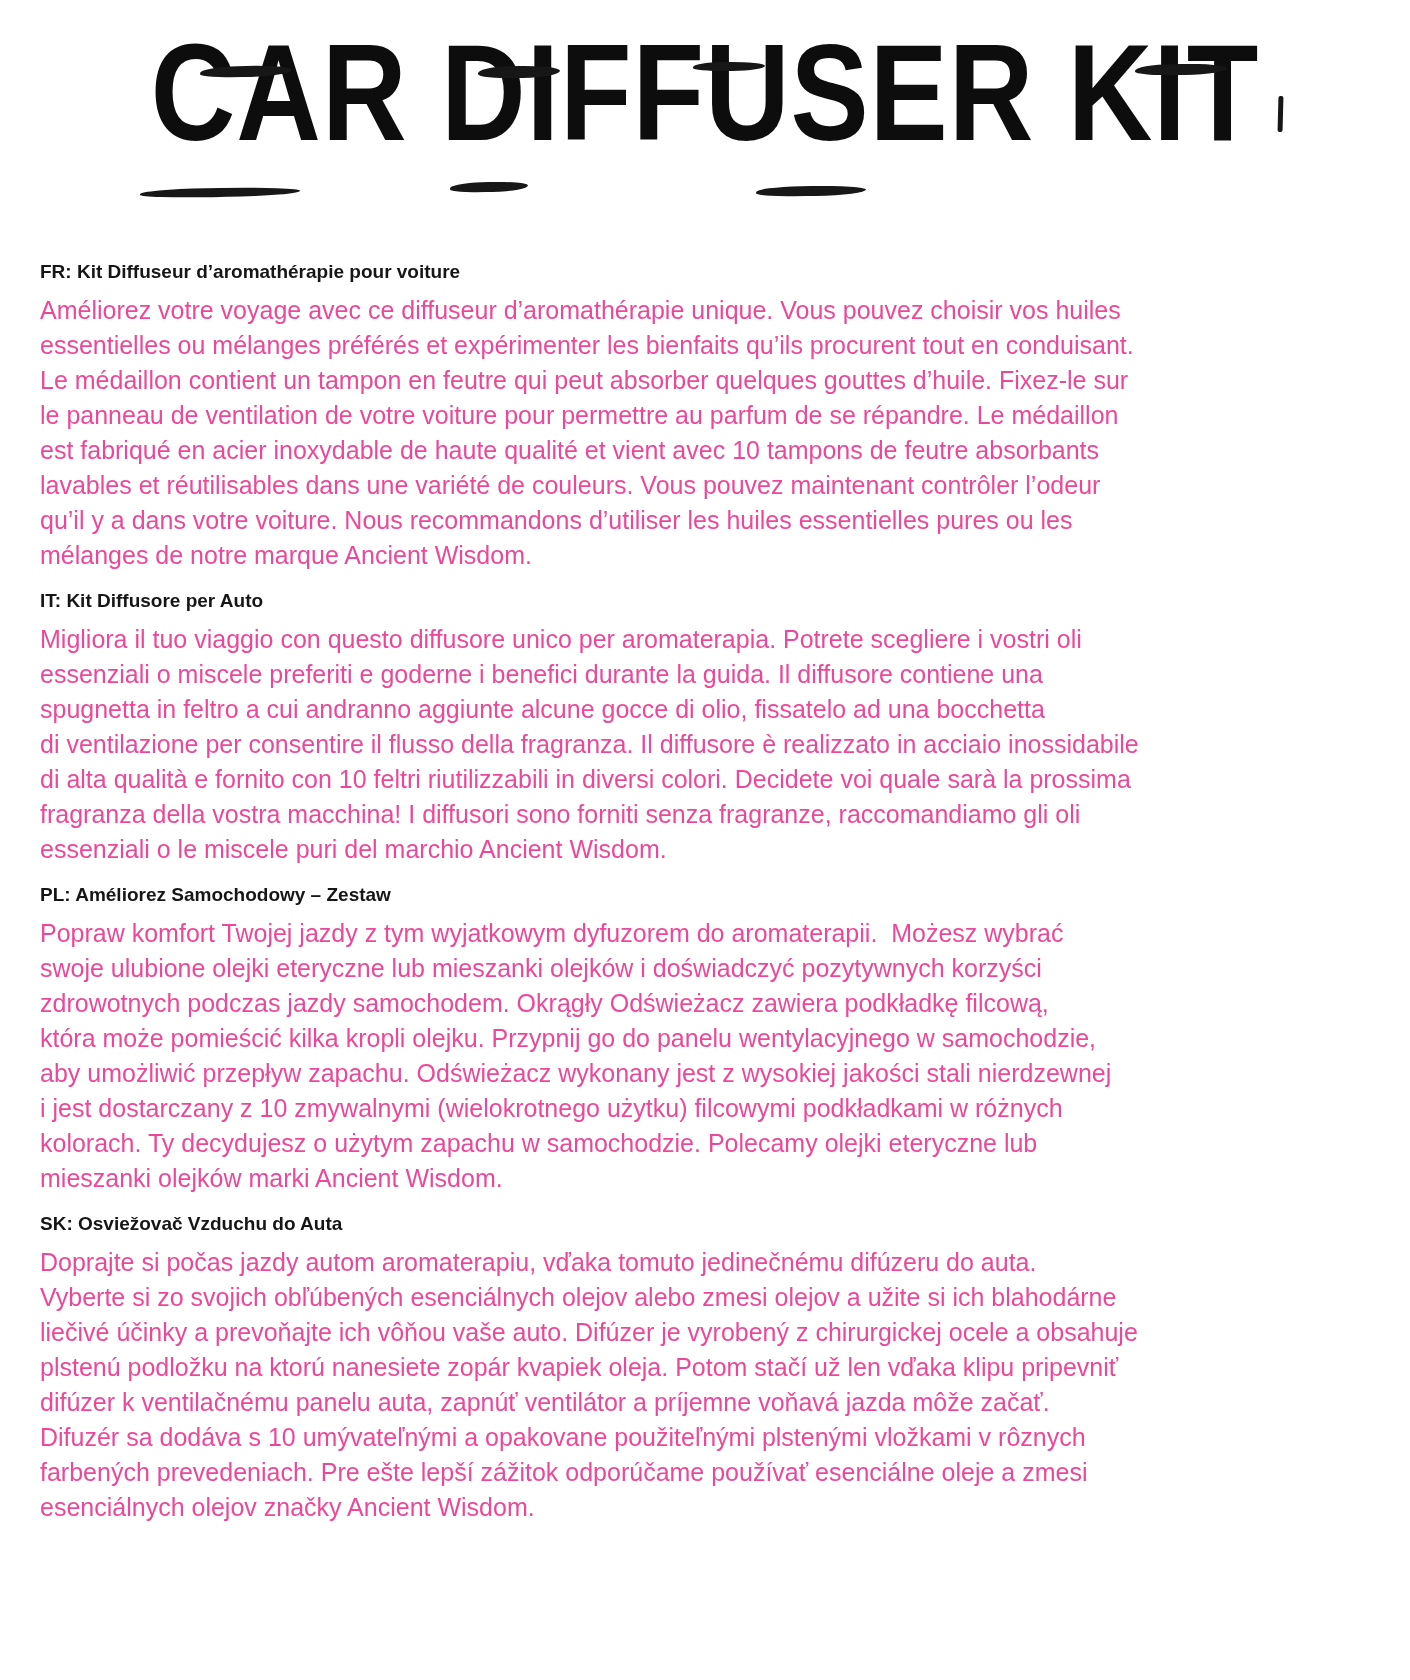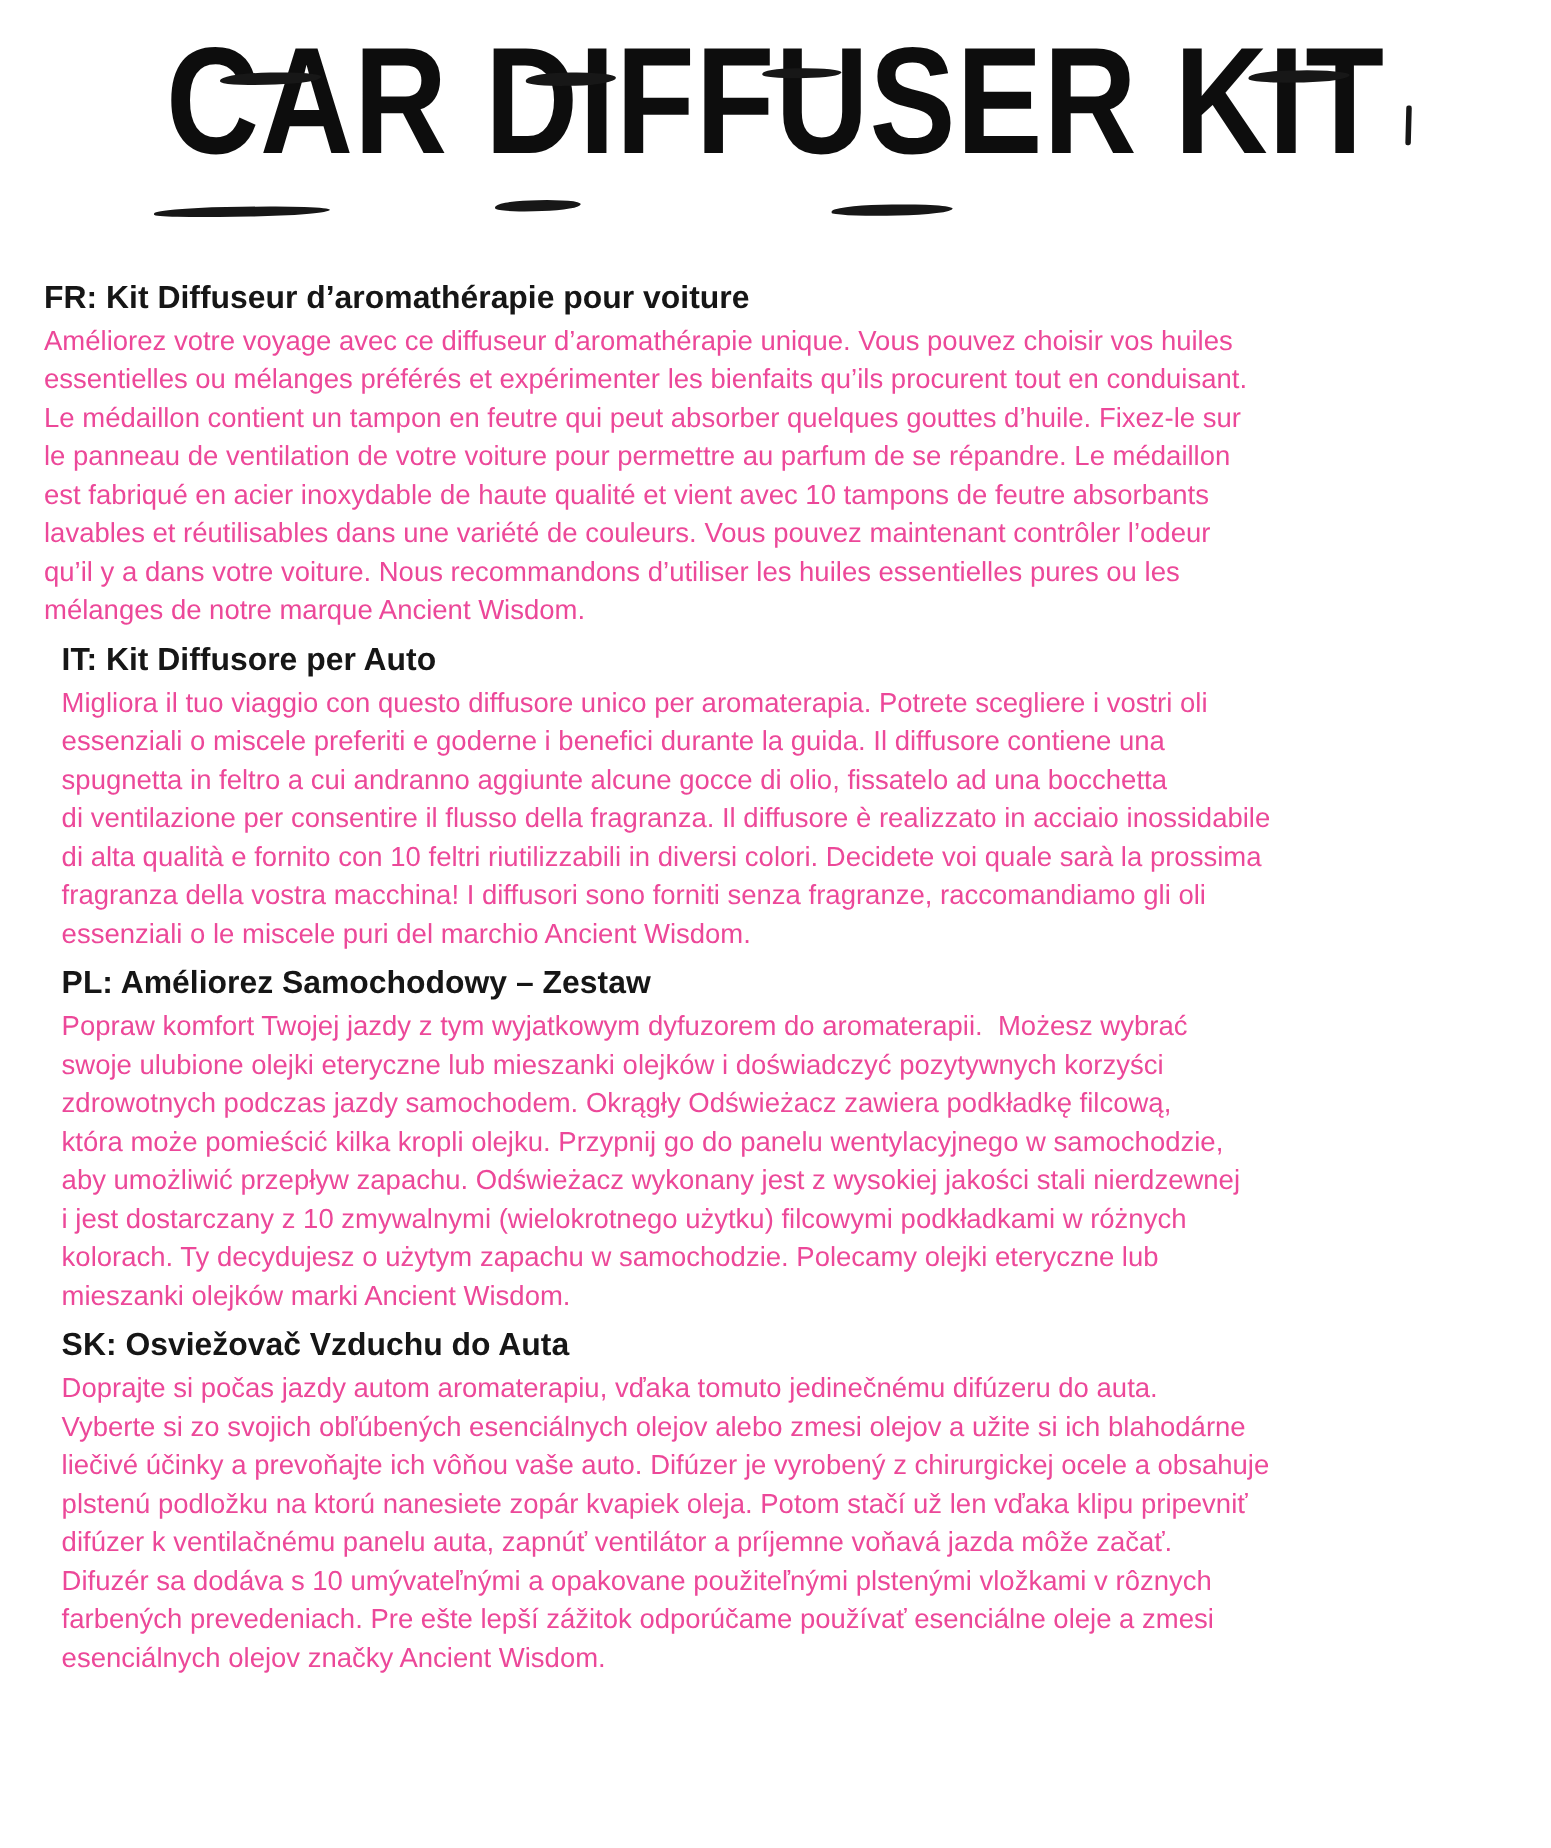--- a/index.html
+++ b/index.html
@@ -57,25 +57,24 @@
     transform: rotate(1.5deg);
   }
   
   .content {
     margin-top: 74px;
     padding-left: 40px;
     width: 1370px;
   }
   .section + .section {
     margin-top: 10px;
-    margin-left: 16px;
   }
   .section-heading {
     margin: 0 0 4px 0;
-    font-size: 29px;
+    font-size: 19px;
     line-height: 35px;
     font-weight: 700;
     color: #161616;
   }
   .section-body {
     margin: 0;
     font-size: 25px;
     line-height: 35px;
     white-space: pre-wrap;
     color: #ec4899;

